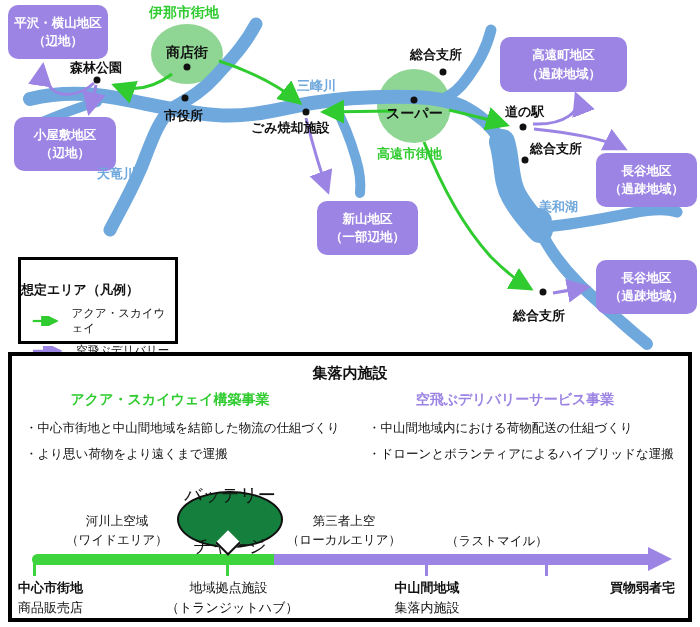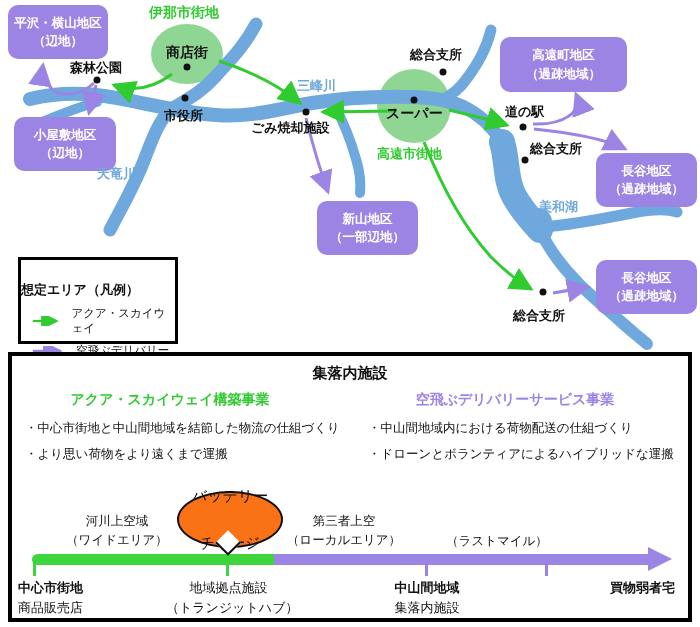--- a/index.html
+++ b/index.html
@@ -28,24 +28,24 @@
   .stop .b1{font-weight:bold;}
   .stop.center{text-align:center;}
   .bar{position:absolute;top:554px;height:11px;}
   .bar-green{left:32px;width:242px;background:#3ed43e;border-radius:6px 0 0 6px;}
   .bar-purple{left:274px;width:376px;background:#9c84e4;}
   .bar-arrowhead{position:absolute;left:648px;top:547px;width:0;height:0;
        border-left:24px solid #9c84e4;border-top:12.5px solid transparent;
        border-bottom:12.5px solid transparent;}
   .tick{position:absolute;top:563px;width:3px;height:13px;}
   .tick.g{background:#3ed43e;} .tick.p{background:#9c84e4;}
-  .bubble{position:absolute;left:177px;top:491px;width:106px;height:57px;background:#f97316;
+  .bubble{position:absolute;left:177px;top:491px;width:106px;height:57px;background:#15803d;
           border:2.5px solid #111;border-radius:50%;box-sizing:border-box;
           display:flex;flex-direction:column;justify-content:center;text-align:center;
-          font-size:15px;line-height:1.5;z-index:2;gap:24px;}
+          font-size:18px;line-height:1.5;z-index:2;gap:24px;}
   .bubble-tail{position:absolute;left:219px;top:534px;width:18px;height:18px;background:#fff;
           transform:rotate(45deg);border-right:2.5px solid #111;border-bottom:2.5px solid #111;
           box-sizing:border-box;z-index:3;}
   svg{display:block;}
 </style>
 </head>
 <body>
 
 <div class="stage">
 

